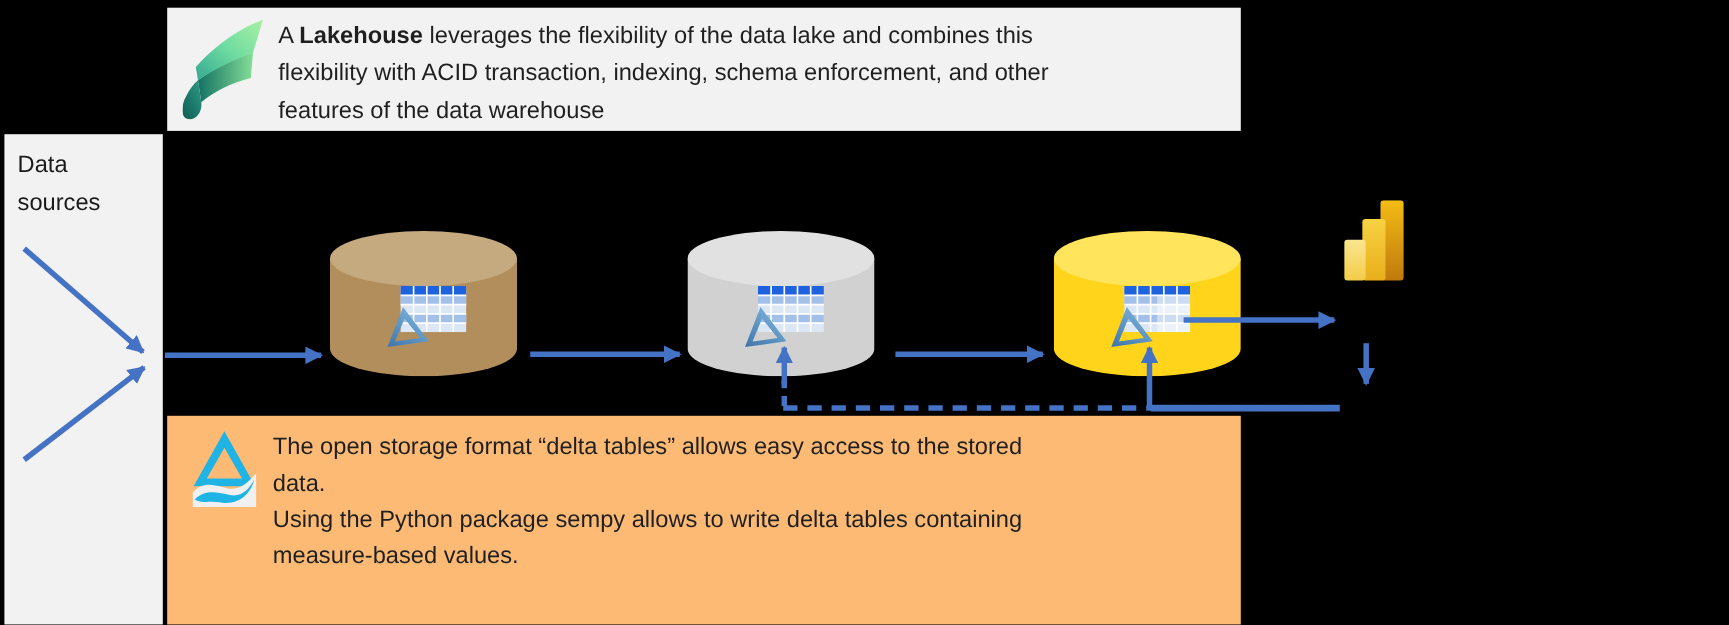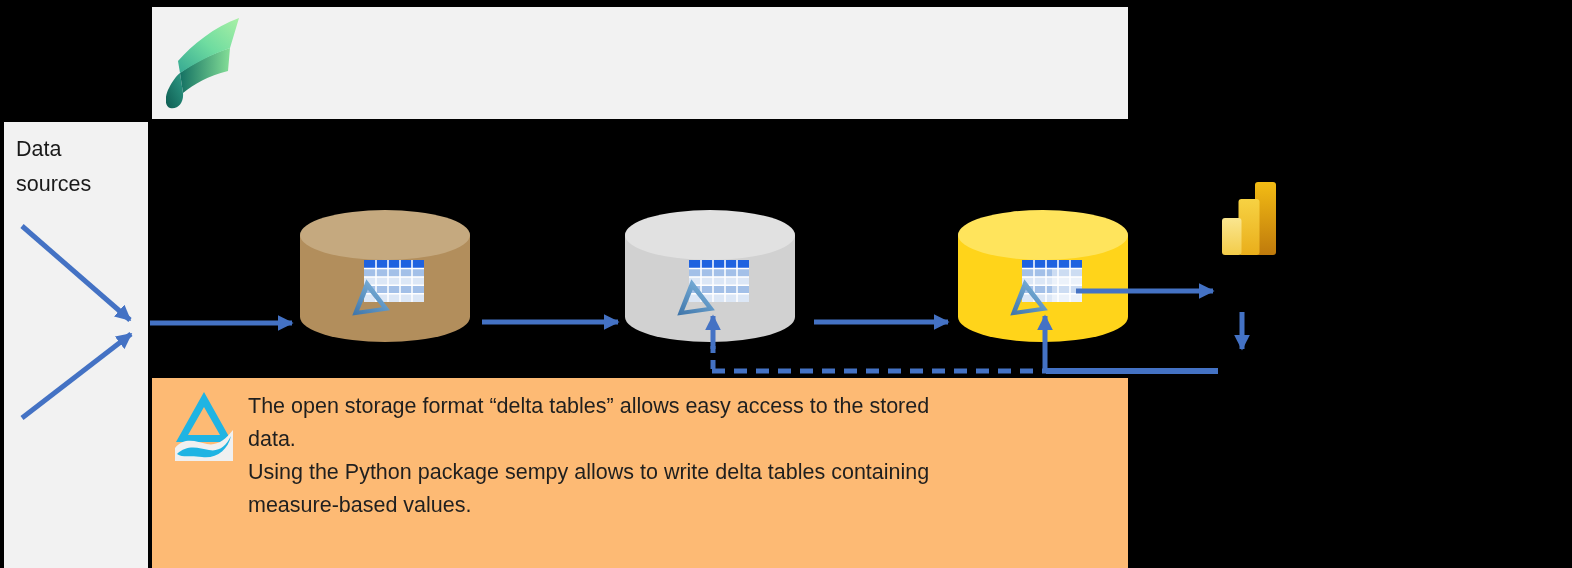--- a/index.html
+++ b/index.html
@@ -72,20 +72,23 @@
       </linearGradient>
     </defs>
   </svg>
 
   <div class="note-box top-note">
     <svg class="fabric-logo" width="74" height="96" viewBox="0 0 74 96">
       <path d="M14,59 L17,79 C18,88 12,96 4,94 C-2,92 -1,81 3,74 C6,68 10,62 14,59 Z" fill="url(#fabDark)"></path>
       <path d="M64,34 L62,57 C42,62 28,70 17,79 L14,59 C30,47 46,40 64,34 Z" fill="url(#fabMid)"></path>
       <path d="M73,4 L64,34 C44,41 28,50 14,59 L12,47 C26,31 48,13 73,4 Z" fill="url(#fabTop)"></path>
     </svg>
+    <div class="note-text"><span>A </span><b>Lakehouse</b><span> leverages the flexibility of the data lake and combines this
+flexibility with ACID transaction, indexing, schema enforcement, and other
+features of the data warehouse</span></div>
   </div>
 
   <div class="left-panel">
     <div class="panel-label">Data
 sources</div>
   </div>
 
   <div class="cylinder cyl-bronze">
     <svg class="cyl-shape" width="170" height="132" viewBox="0 0 170 132">
       <path d="M0,25 L0,107 A85,25 0 0 0 170,107 L170,25 Z" fill="#B28E5C"></path>

